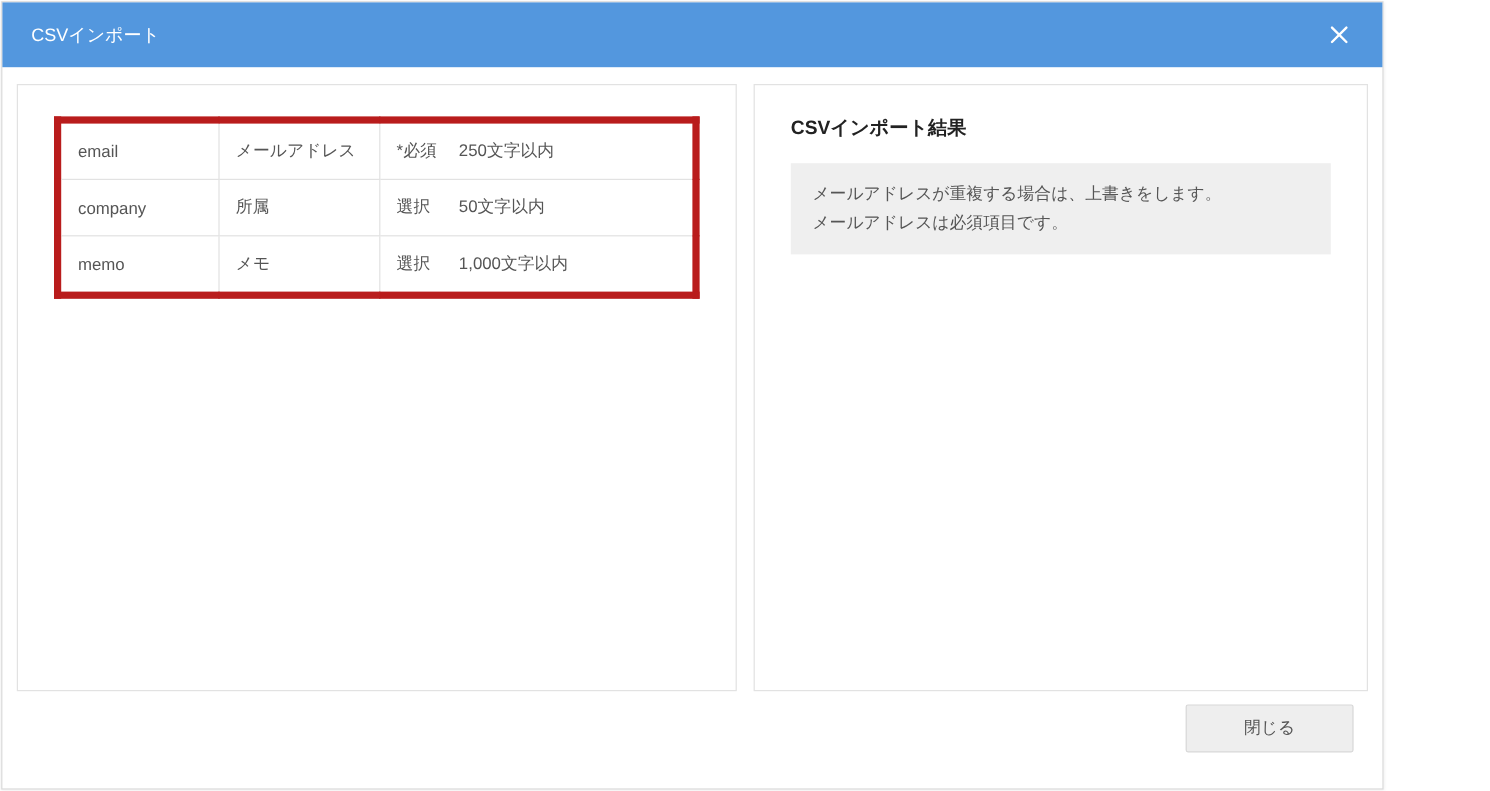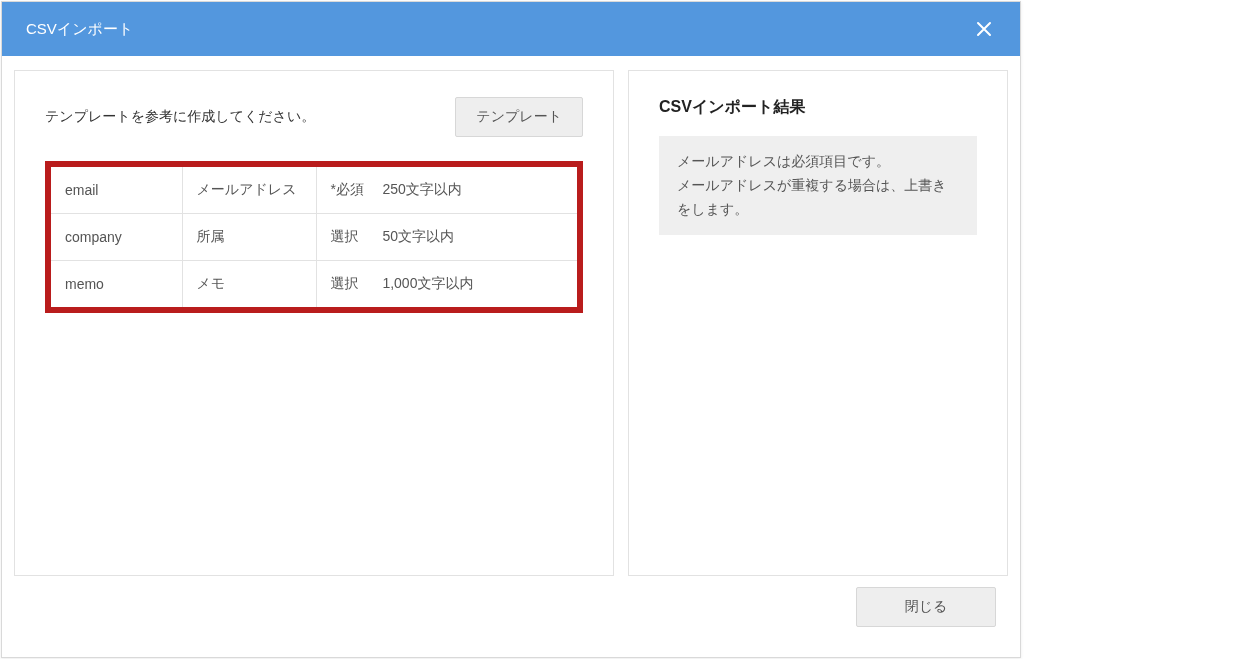--- a/index.html
+++ b/index.html
@@ -5,21 +5,21 @@
   * { box-sizing: border-box; margin: 0; padding: 0; }
   html, body {
     width: 1242px; height: 659px;
     font-family: "Hiragino Kaku Gothic ProN", "Meiryo", "Yu Gothic", Arial, sans-serif;
     font-size: 14px;
     color: #333;
     background: #fff;
     overflow: hidden;
   }
   .modal {
-    width: 1020px;
+    width: 1152px;
     height: 657px;
     margin: 1px;
     border: 1px solid #d9d9d9;
     background: #fff;
     display: flex;
     flex-direction: column;
     box-shadow: 0 1px 3px rgba(0,0,0,0.08);
   }
   .modal-header {
     height: 54px;
@@ -173,24 +173,20 @@
     <div class="close-x">
       <svg width="16" height="16" viewBox="0 0 16 16">
           <path d="M2 2 L14 14 M14 2 L2 14" stroke="#fff" stroke-width="2" stroke-linecap="round"></path>
         </svg>
     </div>
   </div>
 
   <div class="modal-body">
 
     <div class="panel panel-left">
-      <div class="left-top-row">
-        <div class="instruction">テンプレートを参考に作成してください。</div>
-        <button class="btn">テンプレート</button>
-      </div>
 
       <table class="fields">
         <tbody>
           <tr>
             <td class="col-key">email</td>
             <td class="col-label">メールアドレス</td>
             <td class="col-rule">
               <span class="rule-req">*必須</span>
               <span>250文字以内</span>
             </td>
@@ -212,22 +208,22 @@
             </td>
           </tr>
         </tbody>
       </table>
 
     </div>
 
     <div class="panel panel-right">
       <div class="result-title">CSVインポート結果</div>
       <div class="result-box">
+        <div>メールアドレスが重複する場合は、上書きをします。</div>
         <div>メールアドレスは必須項目です。</div>
-        <div>メールアドレスが重複する場合は、上書きをします。</div>
       </div>
     </div>
 
   </div>
 
   <div class="modal-footer">
     <button class="btn btn-close-footer">閉じる</button>
   </div>
 
 </div>

